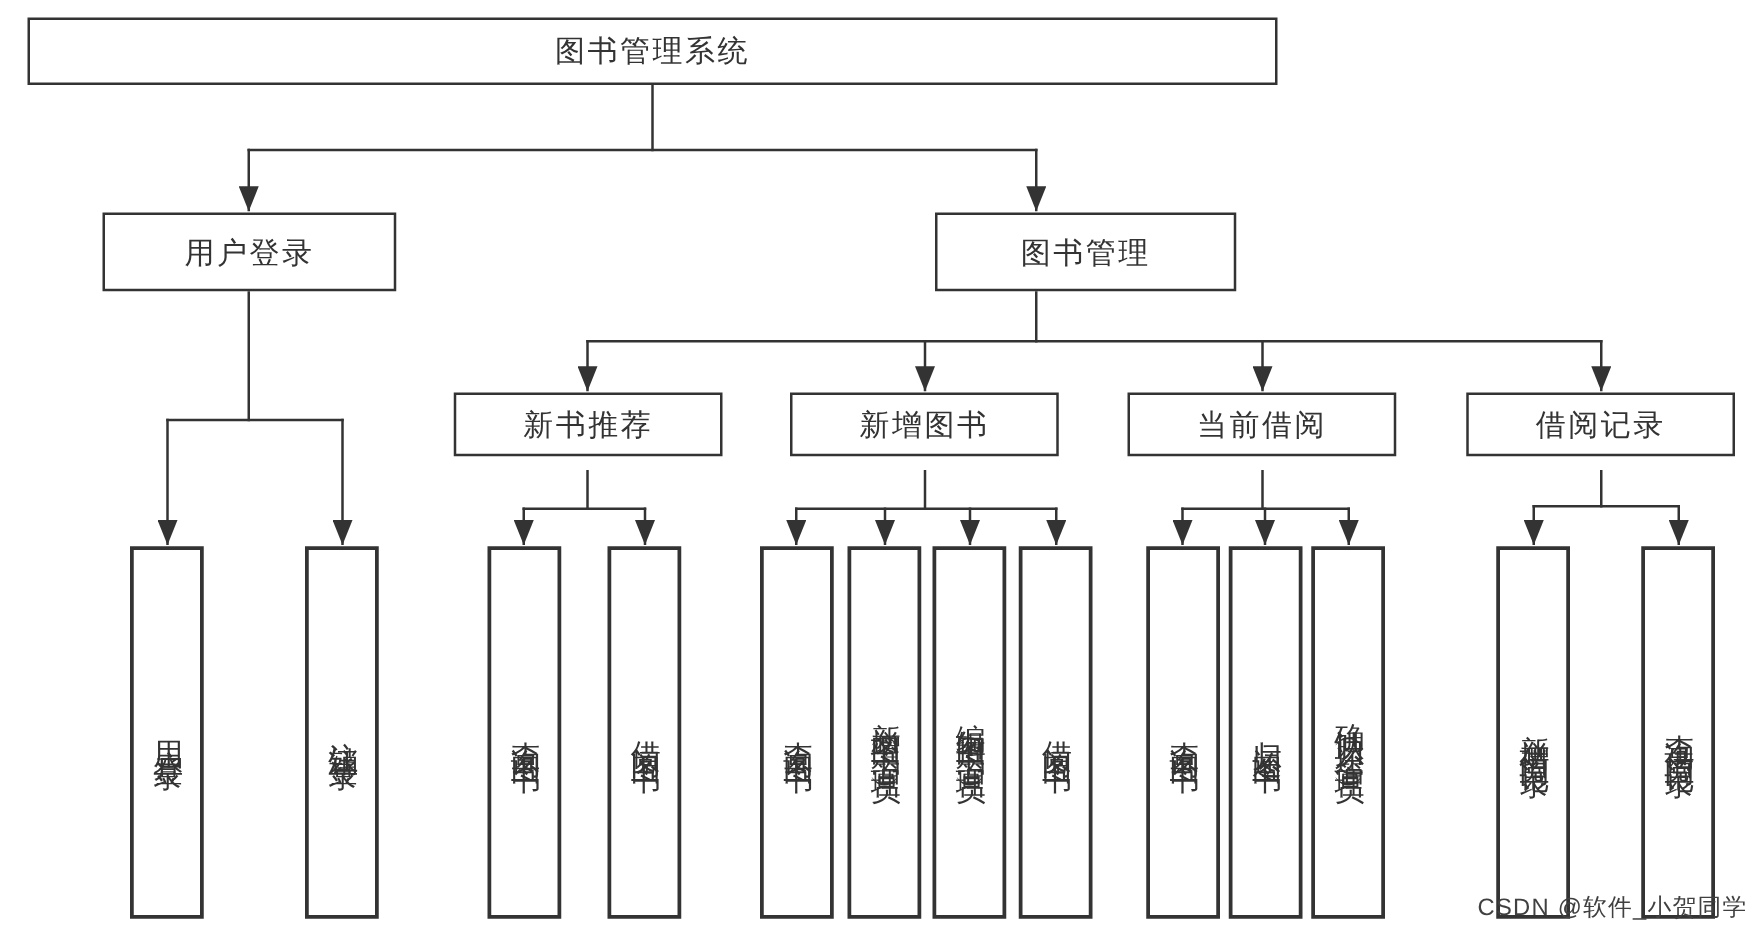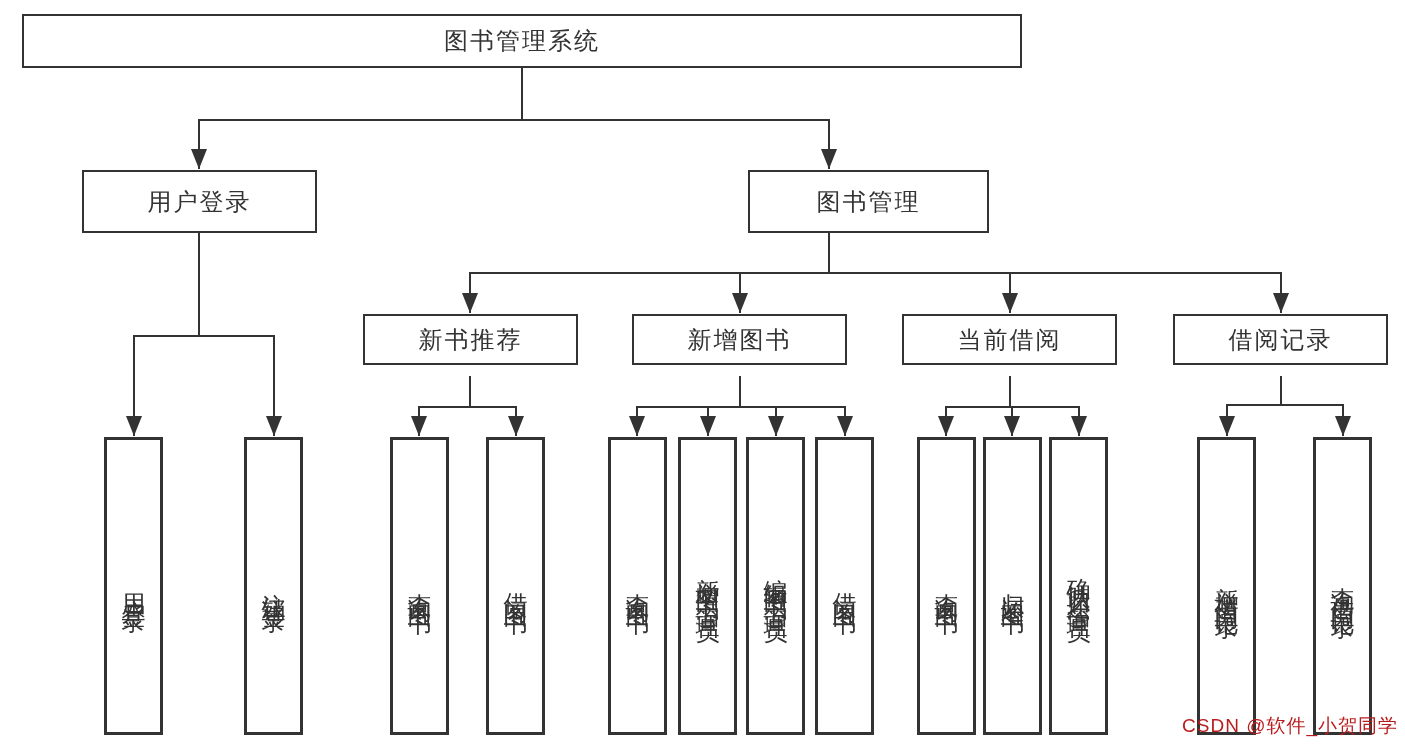--- a/index.html
+++ b/index.html
@@ -59,21 +59,21 @@
   .lf10 { left: 983px; }
   .lf11 { left: 1049px; }
   .lf12 { left: 1197px; }
   .lf13 { left: 1313px; }
   .watermark {
     position: absolute;
     right: 7px;
     bottom: 8px;
     font-size: 19px;
     letter-spacing: 1px;
-    color: #b91c1c;
+    color: #404040;
   }
 </style>
 </head>
 <body>
 
 <div class="canvas">
 
   <svg class="connectors" viewBox="0 0 1405 747" xmlns="http://www.w3.org/2000/svg">
     <defs>
       <marker id="arrow" viewBox="0 0 10 8" refX="9.5" refY="4" markerWidth="10" markerHeight="8" orient="auto">

